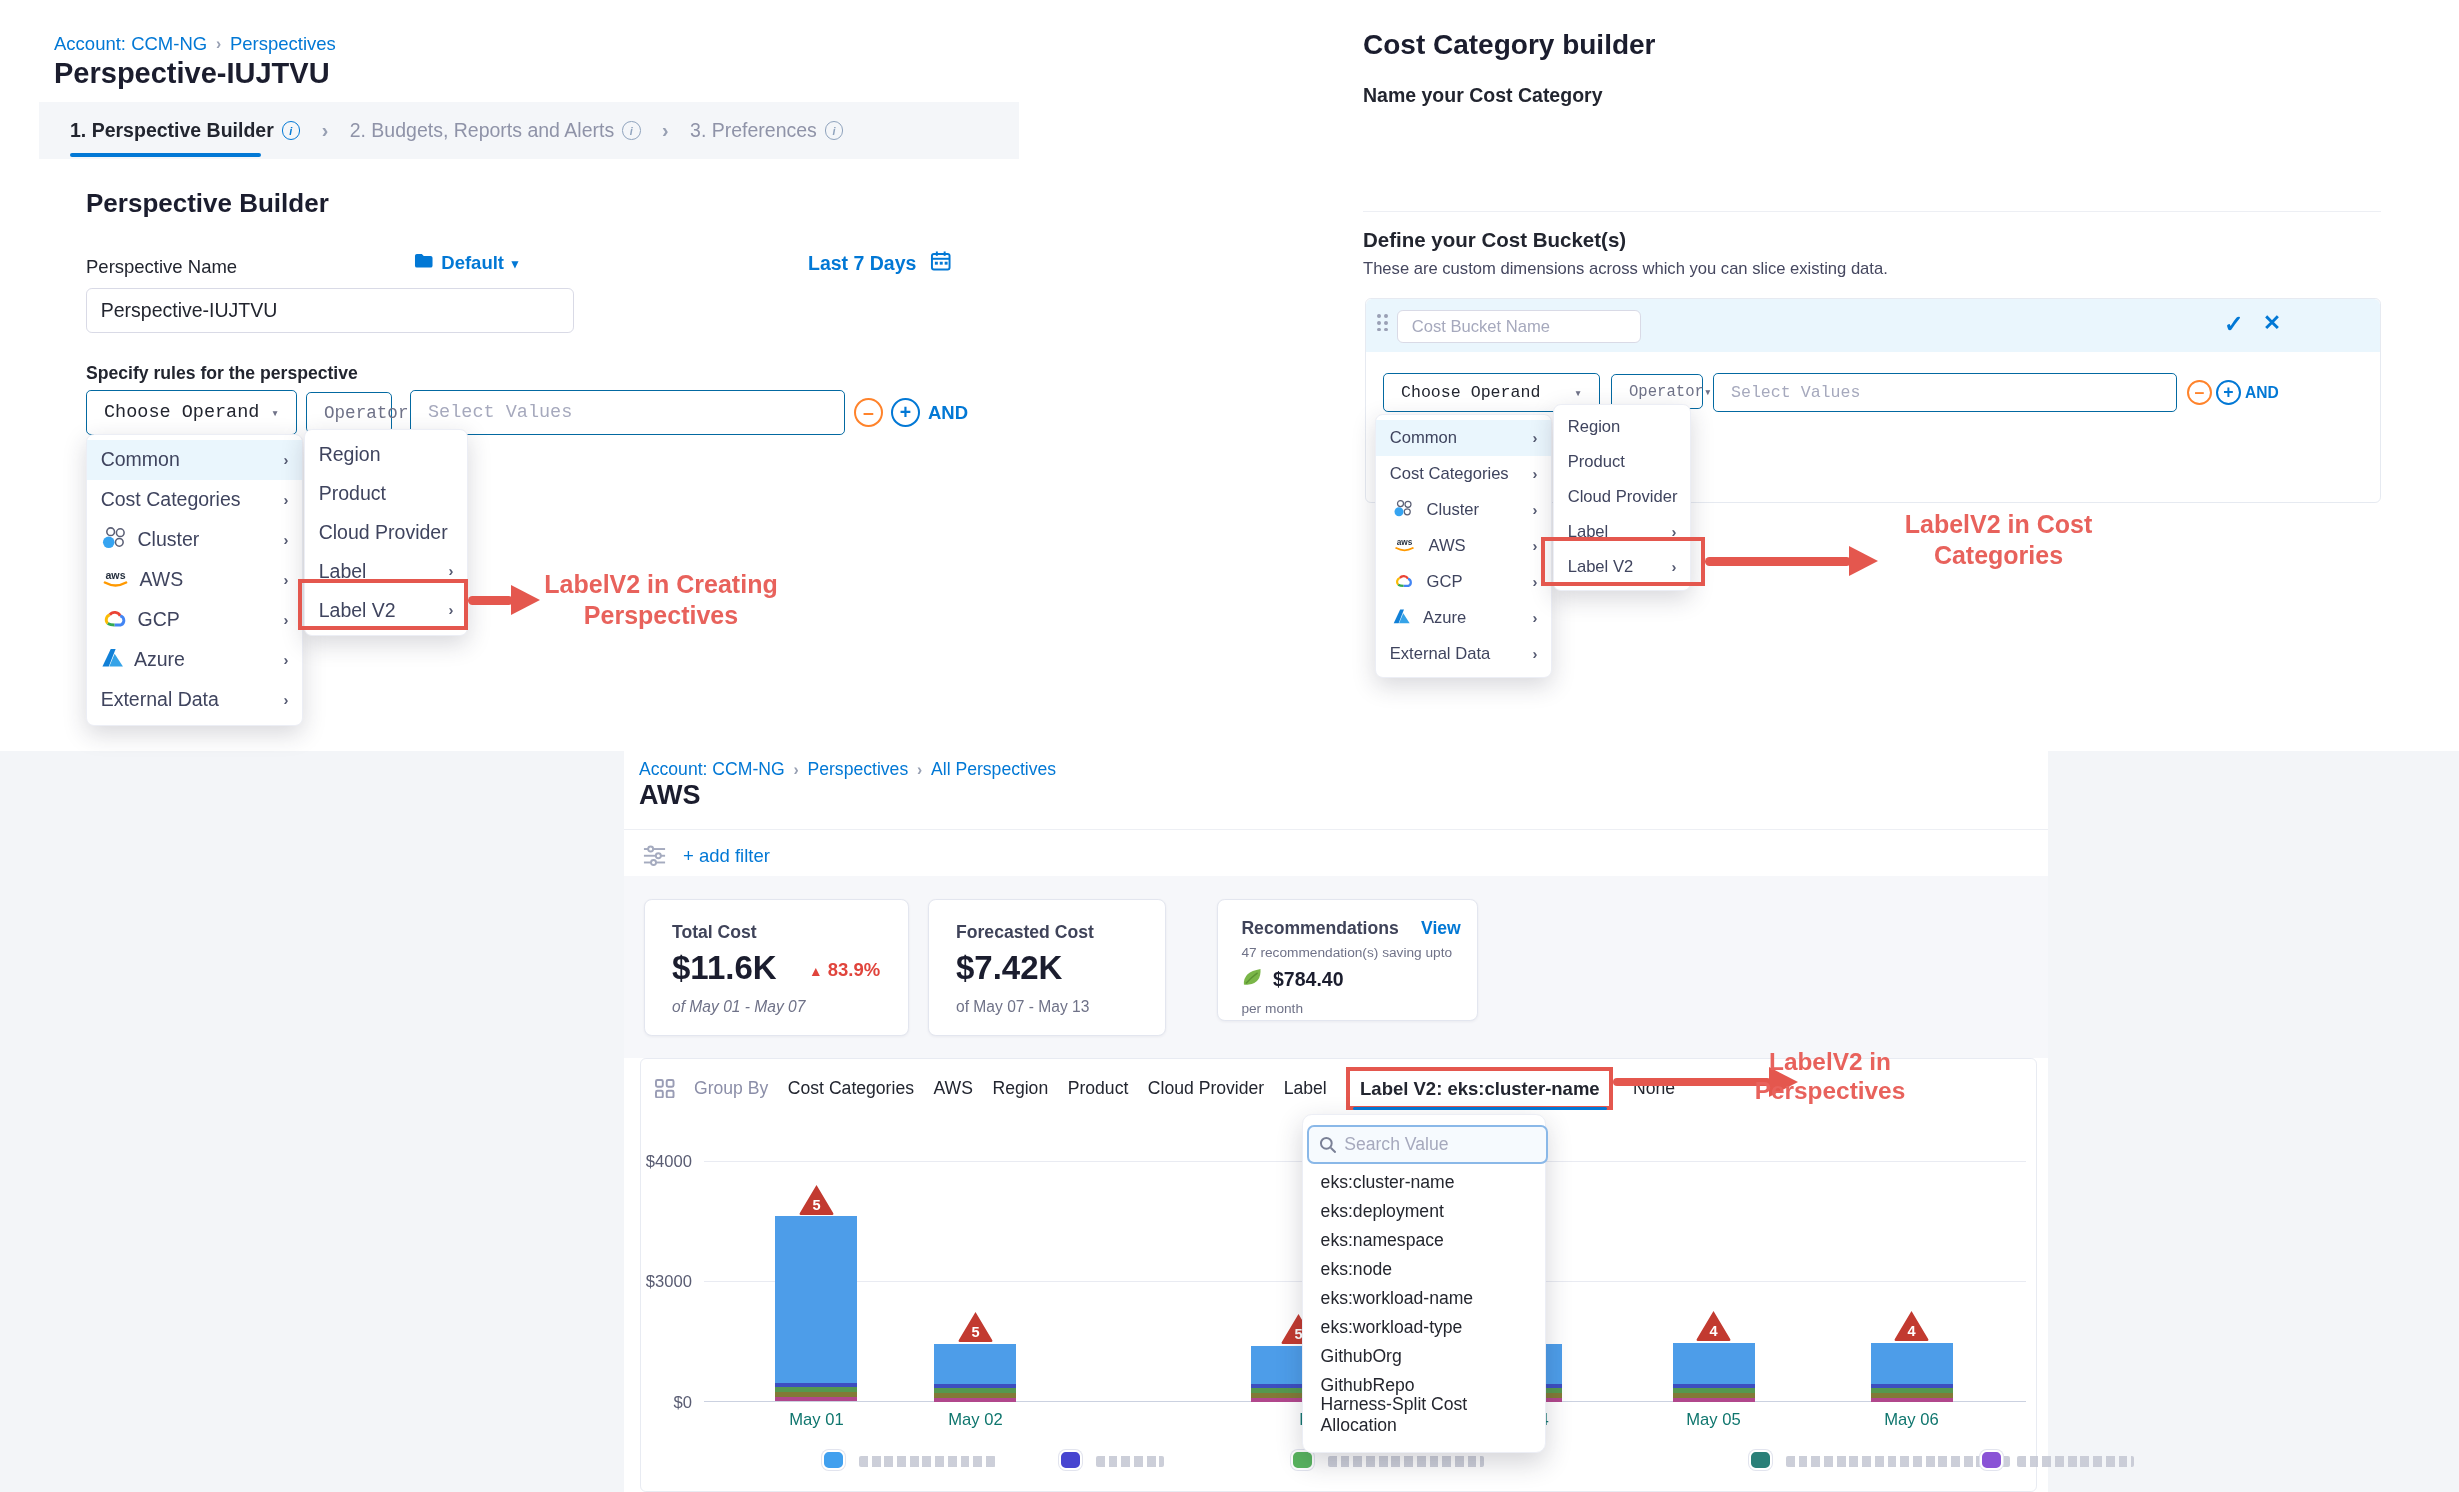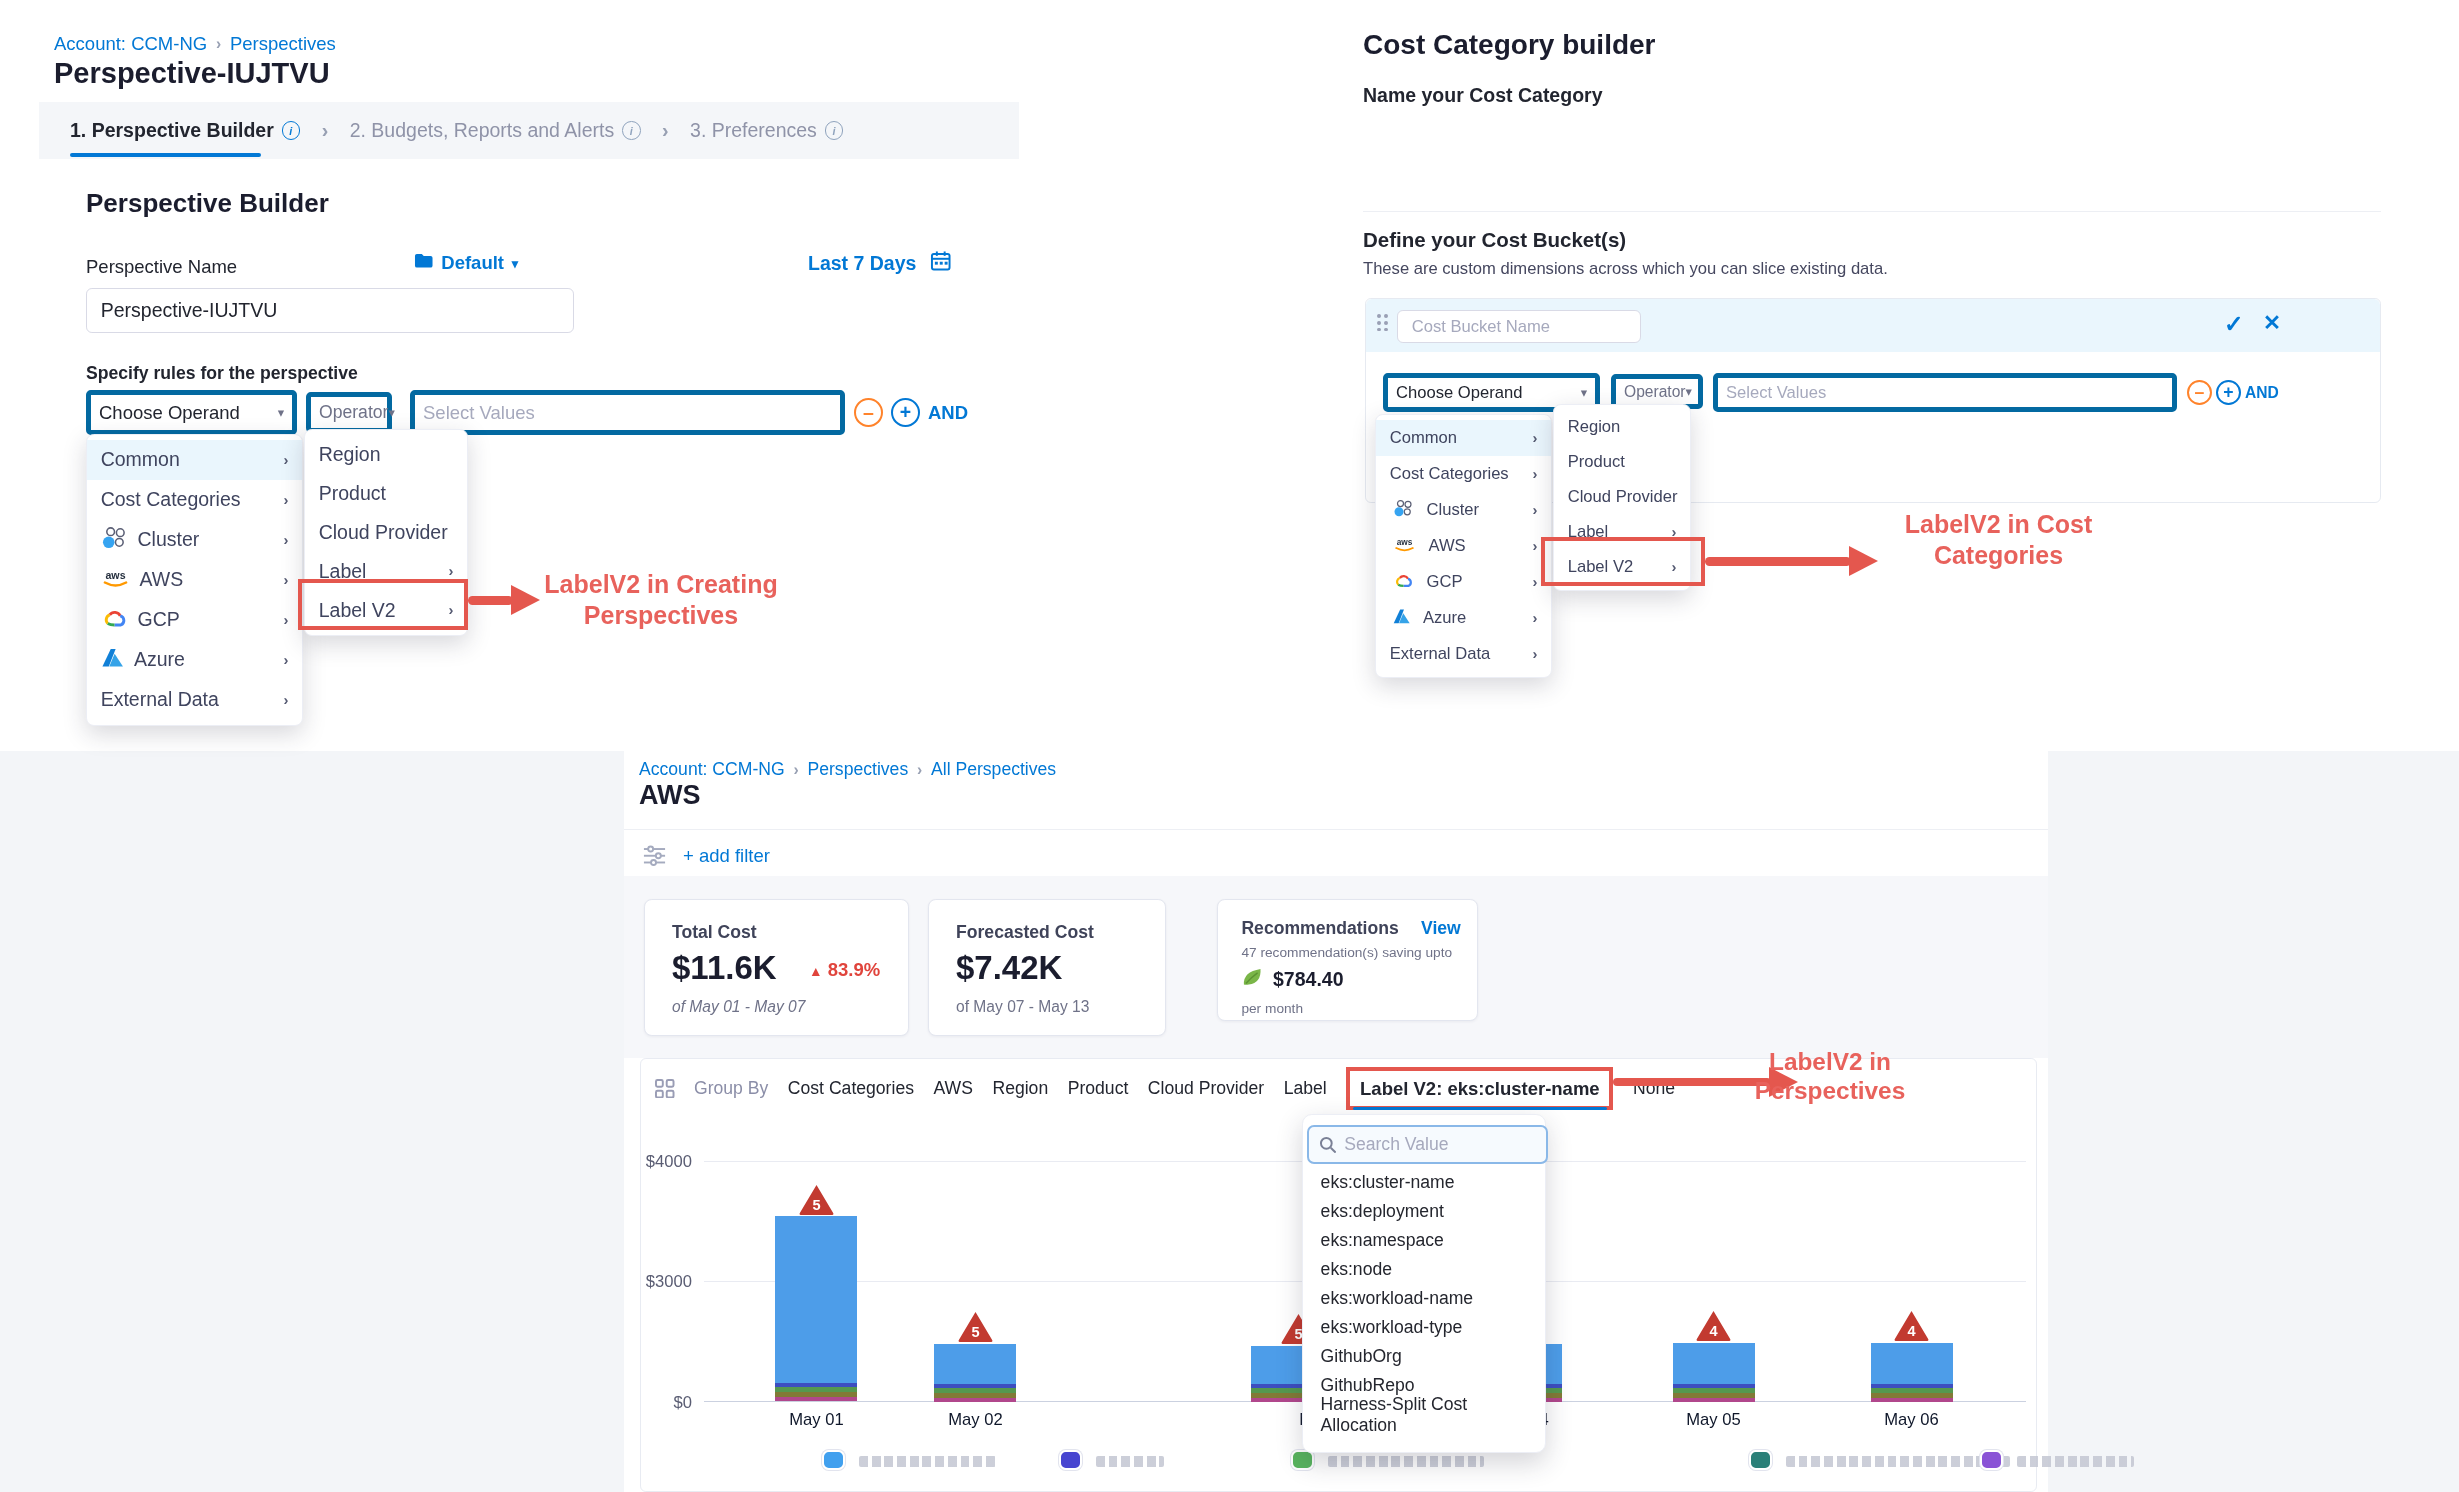--- a/index.html
+++ b/index.html
@@ -8,21 +8,21 @@
   .link{color:#0278D5;}
   .bc{font-size:18.5px;color:#0278D5;display:flex;align-items:center;gap:8.8px;}
   .bc .sep{color:#98A0B3;font-weight:bold;font-size:15.6px;}
   .h1{font-weight:bold;color:#1B1D2E;}
   .tabstrip{background:#F4F6F9;display:flex;align-items:center;padding-left:31px;gap:21.5px;font-size:19.5px;}
   .tab{display:flex;align-items:center;gap:7.8px;color:#8F93A8;}
   .tab.active{color:#22252F;font-weight:bold;}
   .info{display:inline-flex;width:16.6px;height:16.6px;border-radius:50%;border:1.5px solid #8FA3BD;color:#8FA3BD;font-size:10.7px;align-items:center;justify-content:center;font-style:italic;font-weight:bold;}
   .tab.active .info{border-color:#0278D5;color:#0278D5;}
   .tchv{color:#98A0B3;font-size:19.5px;font-weight:bold;}
-  .sel{background:#fff;border:5px solid #0369a1;border-radius:4.9px;display:flex;align-items:center;justify-content:space-between;padding:0 8px;}
+  .sel{background:#fff;border:1px solid #0369a1;border-radius:4.9px;display:flex;align-items:center;justify-content:space-between;padding:0 17px;font-family:Liberation Mono, monospace;}
   .caret{color:#6F7288;font-size:12.7px;}
   .ph{color:#A6A9BD;}
   .inputbox{background:#fff;border:1px solid #D9DAE6;border-radius:5.9px;display:flex;align-items:center;padding:0 13.7px;}
   .menu{background:#fff;border:1px solid #ECEEF5;border-radius:7.8px;box-shadow:0 7.8px 23.4px rgba(40,41,61,.18);padding:4.9px 0;z-index:20;}
   .mi{display:flex;align-items:center;gap:9.8px;padding:0 13.7px;color:#3F445E;box-sizing:border-box;}
   .mi .lbl{flex:1;white-space:nowrap;}
   .mi .chv{color:#565B73;font-weight:bold;font-size:14.6px;}
   .mi.hl{background:#EAF6FD;}
   .menu-L .mi{height:40px;font-size:19.5px;}
   .sub-L .mi{height:39px;font-size:19.5px;}
@@ -40,21 +40,21 @@
   .card{background:#fff;border:1px solid #E3E6EF;border-radius:7.8px;box-shadow:0 1px 2.9px rgba(40,41,61,.06);}
   .gbrow{display:flex;align-items:center;gap:19.5px;font-size:17.6px;color:#22252F;z-index:10;}
   .gb-pill{white-space:nowrap;cursor:pointer;}
   .boxedpill{position:relative;border:4.9px solid #E4574E;background:#fff;padding:6.8px 9.8px;font-weight:bold;font-size:18.5px;white-space:nowrap;}
   .bluline{position:absolute;left:2.9px;right:2.9px;bottom:-3.9px;height:2.9px;background:#0278D5;border-radius:2px;}
   .vdrop{background:#fff;border:1px solid #ECEEF5;border-radius:9.8px;box-shadow:0 9.8px 27px rgba(40,41,61,.2);z-index:30;}
   .searchbox{background:#F6FAFE;border:2px solid #8AB8E8;border-radius:8.8px;display:flex;align-items:center;gap:7.8px;padding:0 9.8px;}
   .vitem{height:29px;display:flex;align-items:center;padding-left:17.6px;font-size:17.6px;color:#24262E;cursor:pointer;}
   .grid{background:#E9EBF2;height:1px;z-index:1;}
   .ytick{font-size:16.6px;color:#5A5D73;text-align:right;z-index:2;}
-  .xlab{font-size:16.6px;color:#0f172a;text-align:center;z-index:2;}
+  .xlab{font-size:16.6px;color:#0f766e;text-align:center;z-index:2;}
   .bar{z-index:3;}
   .chip{border-radius:6.8px;border:2.9px solid #fff;box-shadow:0 0 0 1px #E2E4EE;z-index:3;}
   .stub{background:repeating-linear-gradient(90deg,#C3C6D2 0 8.8px,rgba(0,0,0,0) 8.8px 12.7px);border-radius:2px;opacity:.85;z-index:3;}
   .dots6{display:grid;grid-template-columns:3.9px 3.9px;grid-gap:2.9px;}
   .dots6 i{width:3.9px;height:3.9px;border-radius:50%;background:#9AA0B5;}
 </style>
 </head>
 <body>
 
 <div class="stage">

